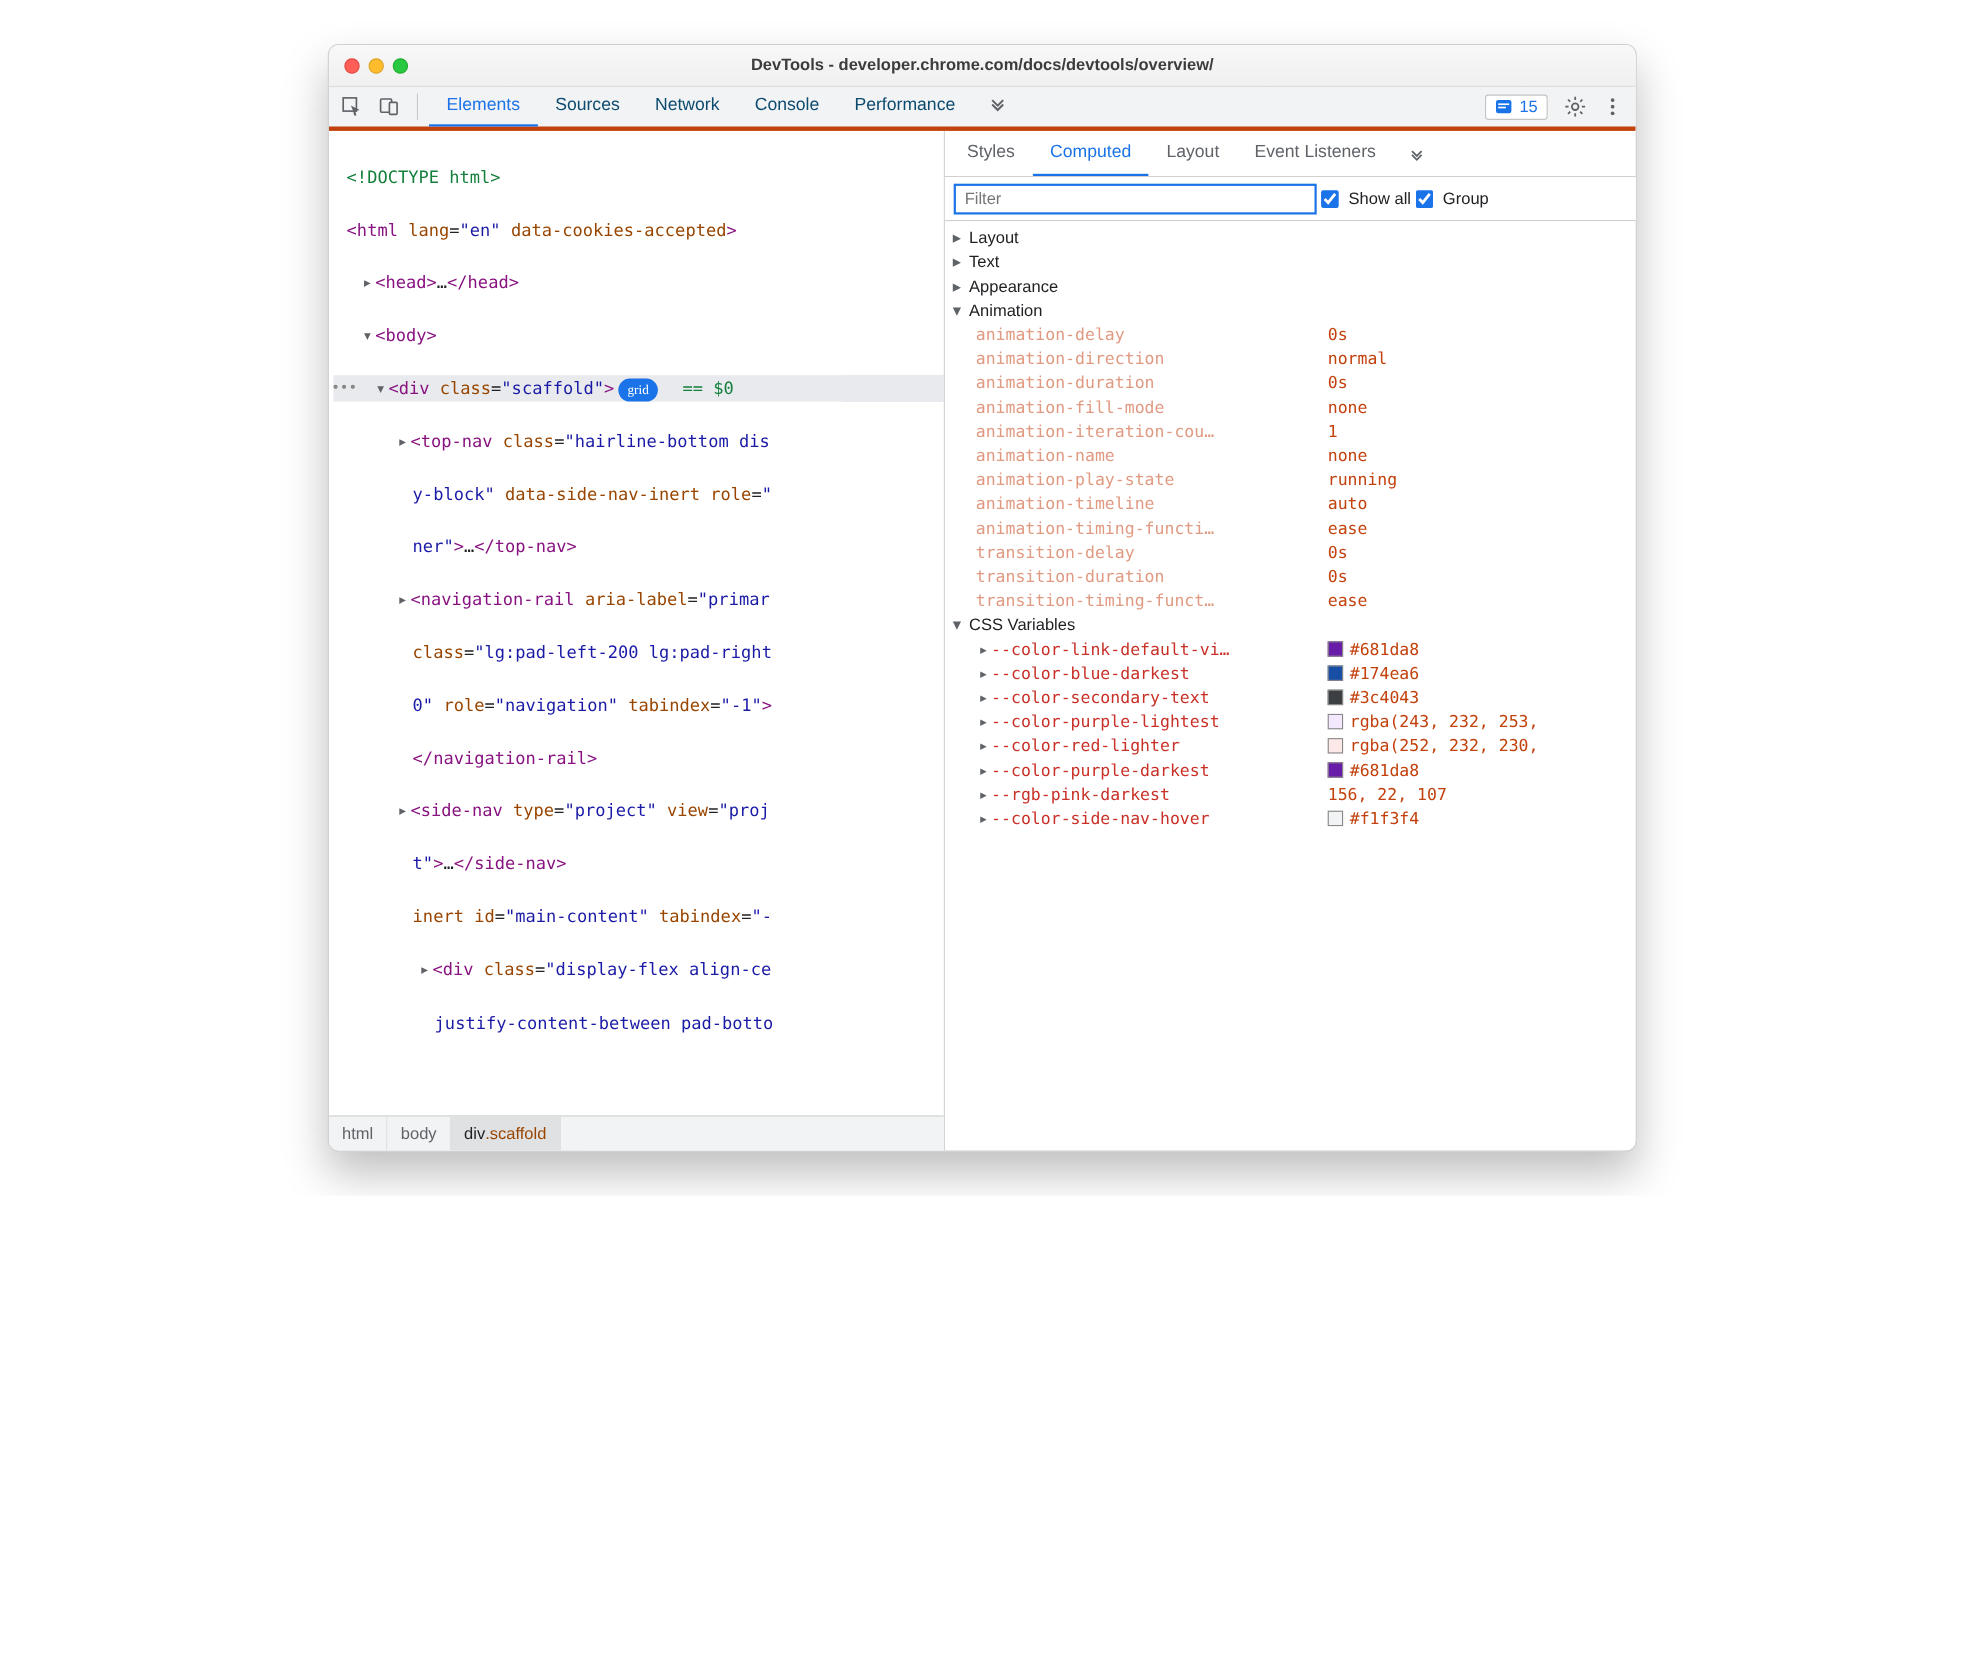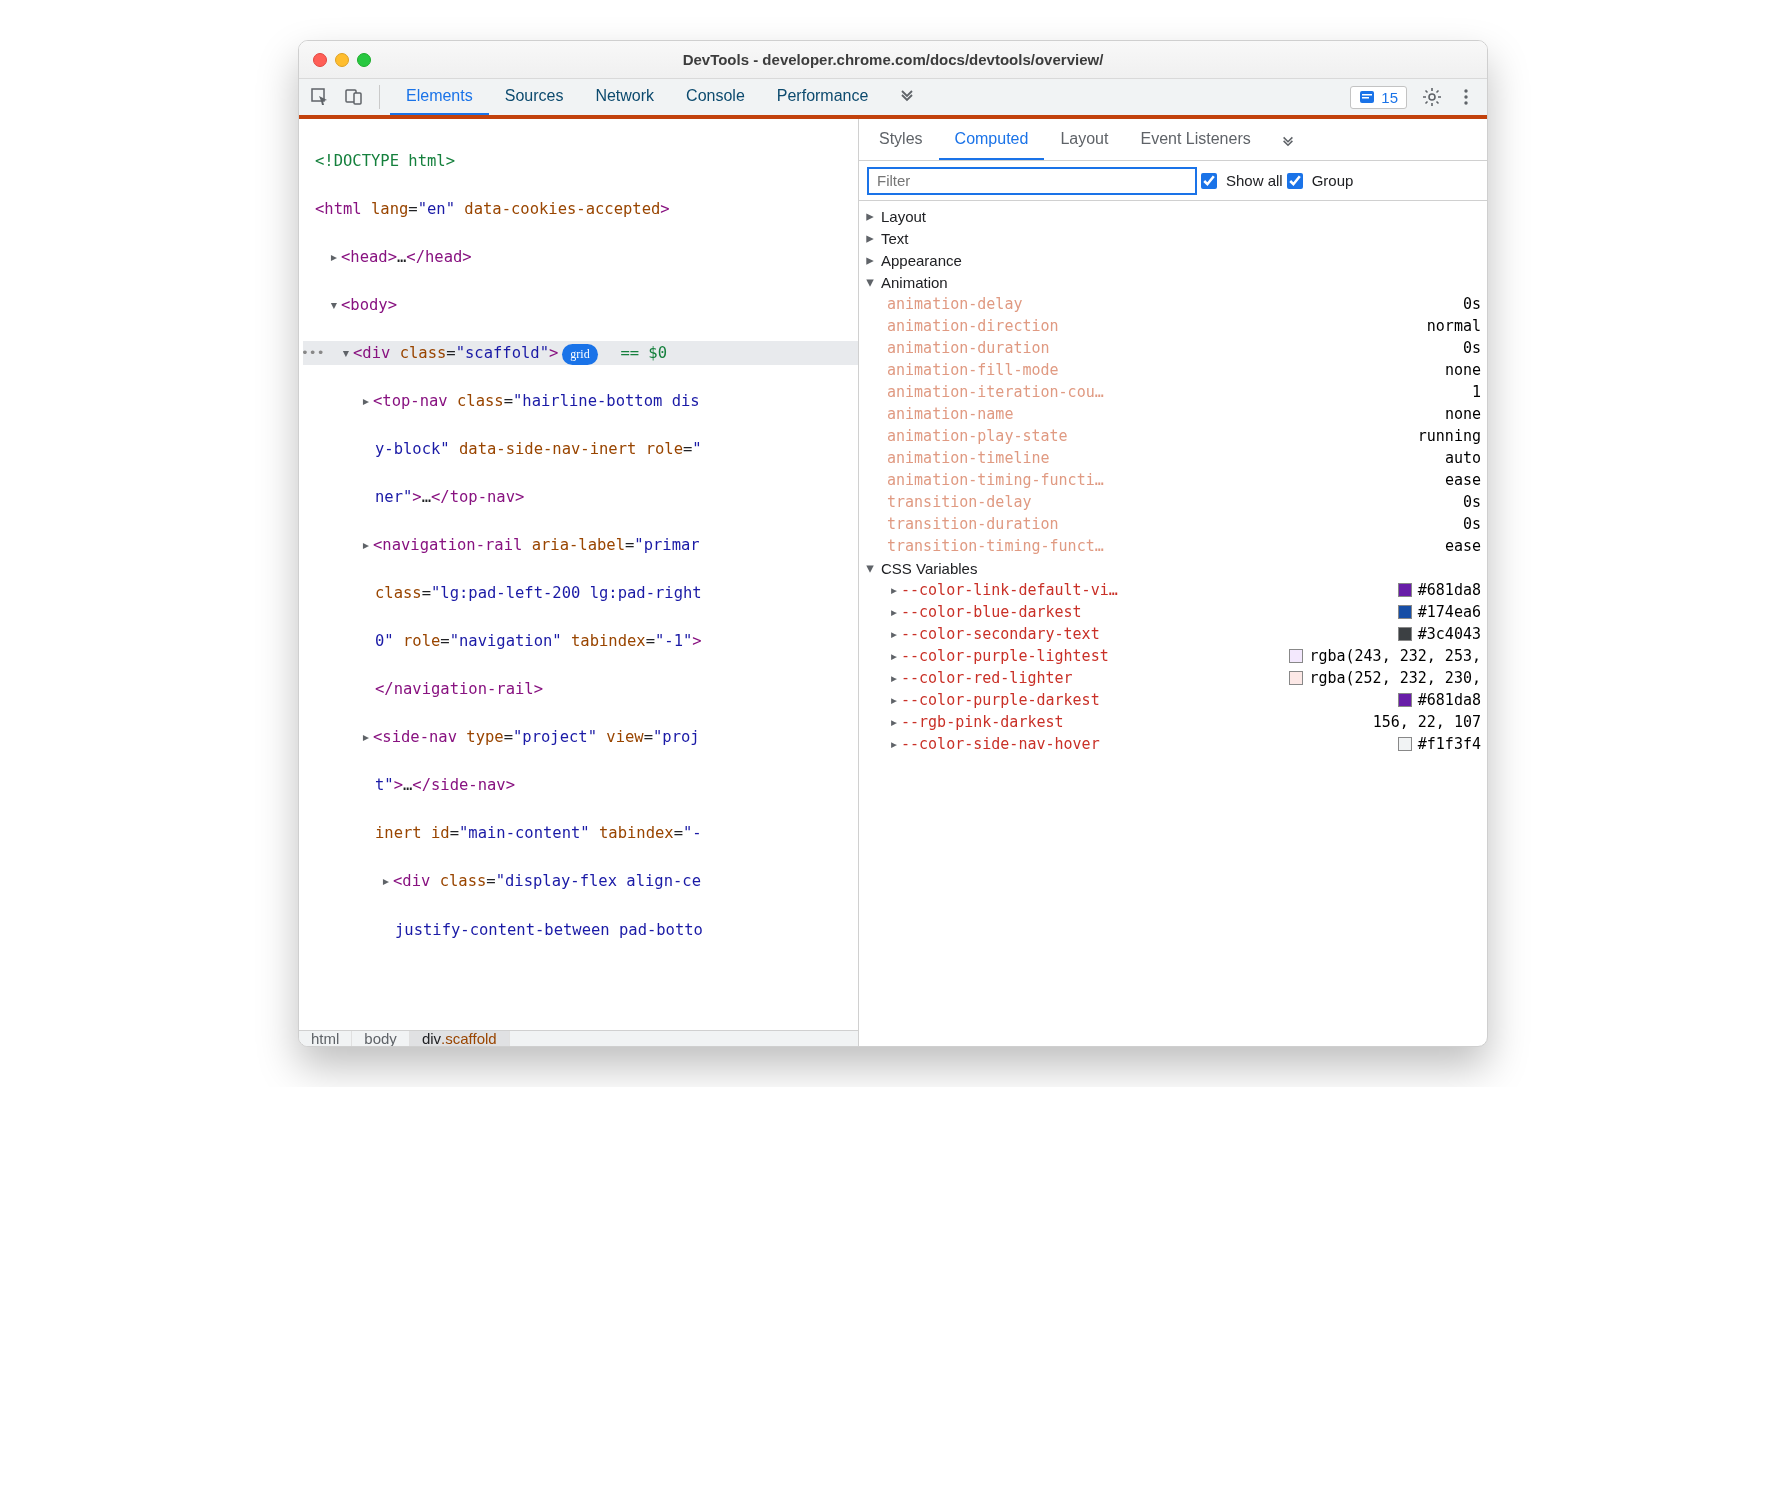--- a/index.html
+++ b/index.html
@@ -95,21 +95,21 @@
   .gridbadge {
     display:inline-block; background:#1a73e8; color:#fff;
     font-size:12px; padding:1px 8px; border-radius:999px;
     font-family:-apple-system; margin:0 4px;
   }
   .gutter-dots {
     position:absolute; left:-2px; top:2px; color:#888; font-size:13px;
   }
   
   .breadcrumb {
-    height: 16px; border-top:1px solid #d0d0d0;
+    height: 32px; border-top:1px solid #d0d0d0;
     display:flex; align-items:center; background:#f1f3f4;
     font-size:15px; gap:0;
   }
   .bc { padding:0 12px; height:100%; display:flex; align-items:center; border-right:1px solid #e0e0e0; color:#5f6368; cursor:pointer;}
   .bc.sel { background:#e0e1e3; color:#202124;}
   .bc .cls { color:#994500;}
   
   .right { flex:1; display:flex; flex-direction:column; min-width:0; }
   .subtabs {
     height:42px; border-bottom:1px solid #d0d0d0;
@@ -135,21 +135,21 @@
     display:flex; align-items:center; gap:4px; padding:2px 4px;
     color:#202124; cursor:pointer;
   }
   .prop-row {
     display:grid; grid-template-columns: 320px 1fr; align-items:center;
     padding: 2px 6px 2px 28px;
     font-family:"SF Mono",Menlo,Consolas,monospace; font-size:15px;
   }
   .prop-name.inherit { color:#e09a82; }
   .prop-name.var     { color:#c93027; }
-  .prop-val  { color:#000000;text-align:right; }
+  .prop-val  { color:#c2410c; }
   .swatch { display:inline-block; width:14px; height:14px; border:1px solid #888; vertical-align:-2px; margin-right:6px;}
   .tri { display:inline-block; width:14px; text-align:center; color:#5f6368;}
 </style>
 </head>
 <body>
 
 <div class="window">
 
   <div class="titlebar">
     <div class="traffic-lights">

